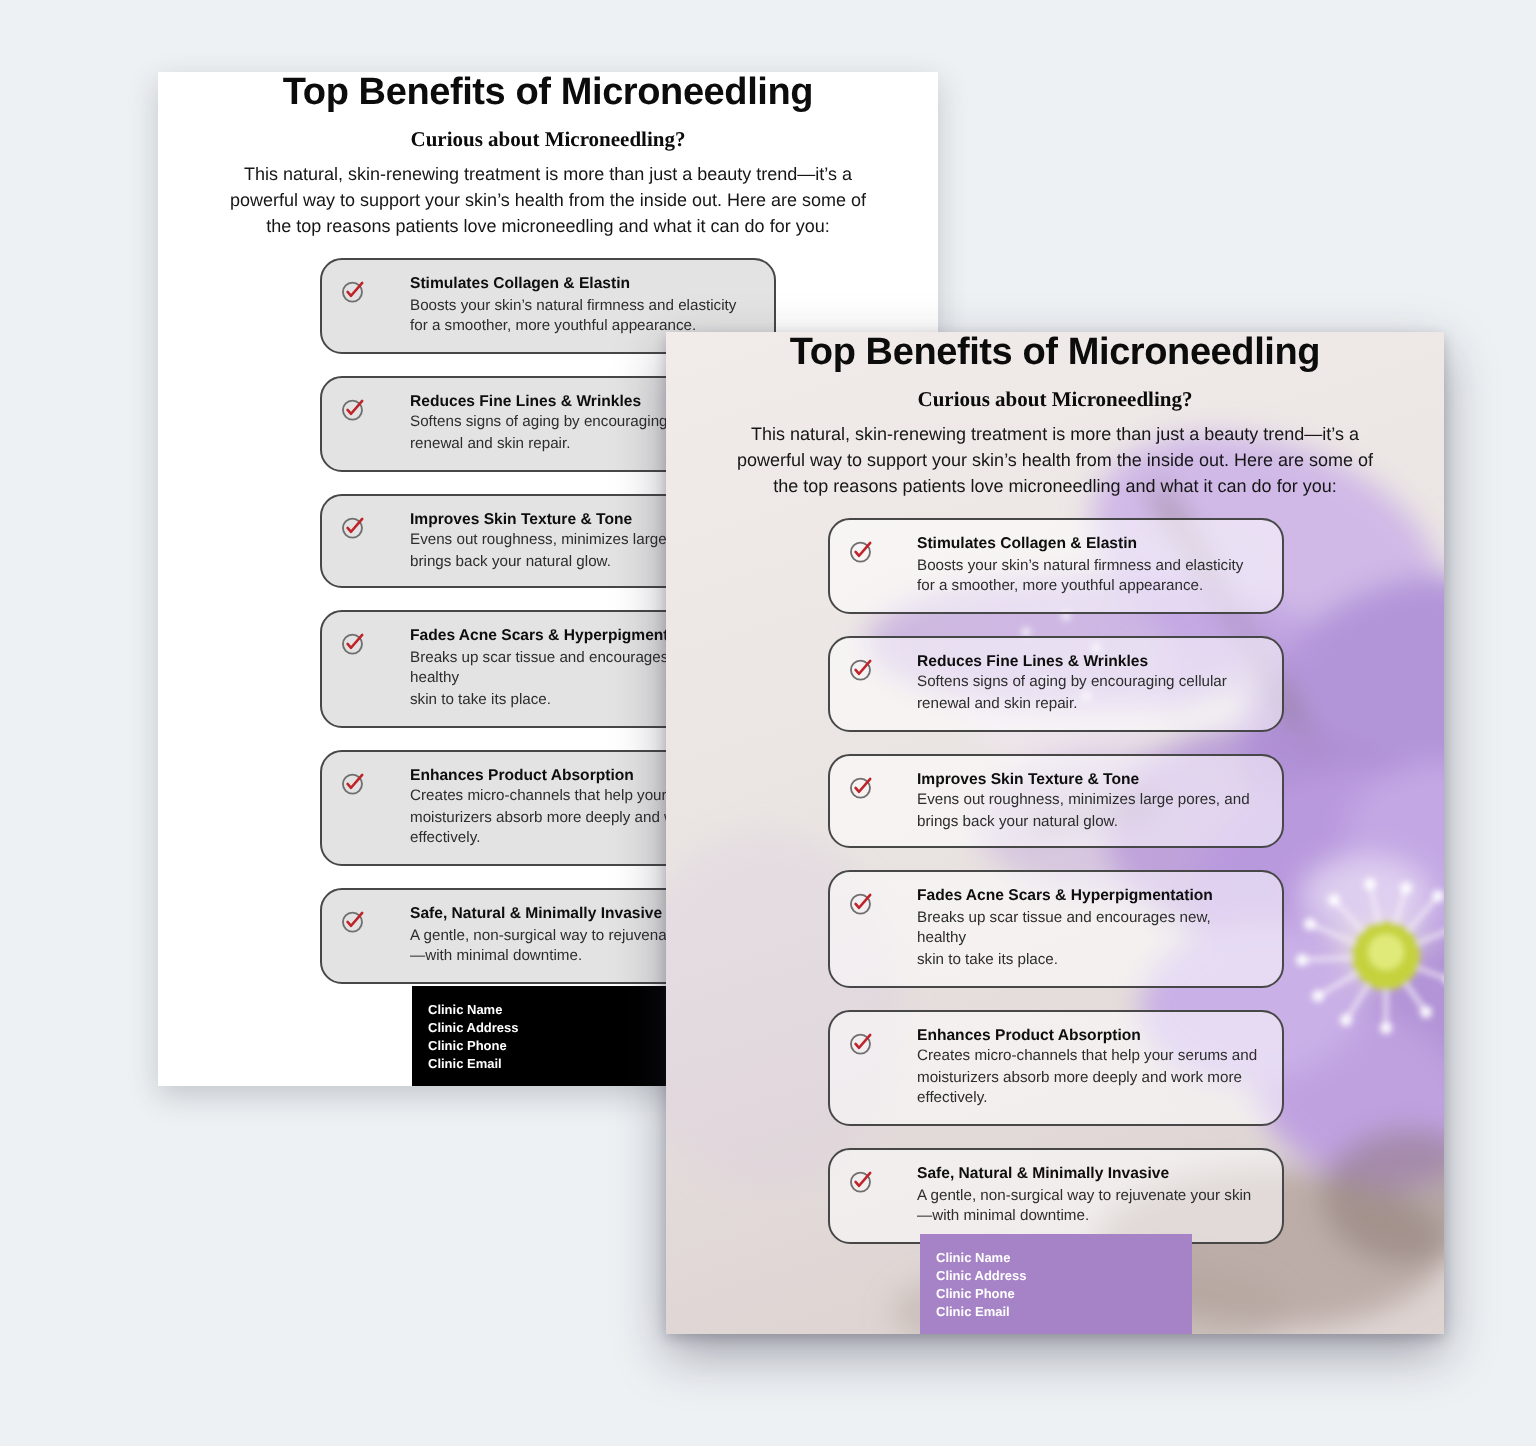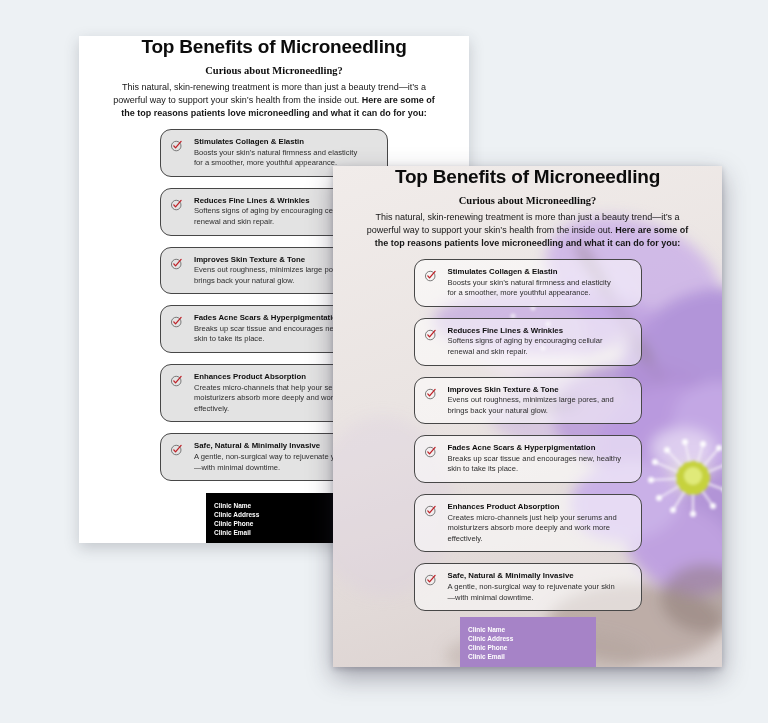--- a/index.html
+++ b/index.html
@@ -31,28 +31,28 @@
   .content{position:relative;z-index:1;padding-top:0;text-align:center;color:#111;}
   .title{
     font-size:19px;font-weight:bold;line-height:1.15;
     letter-spacing:-0.2px;margin:0;color:#0c0c0c;
   }
   .subtitle{font-size:10.5px;font-weight:bold;margin-top:7px;color:#0c0c0c;font-family:Liberation Serif, serif;}
   .intro{
     font-size:9px;line-height:1.45;margin:5px auto 0;
     width:372px;white-space:pre-line;color:#161616;
   }
-  .intro .b{font-weight:bold;margin-top:17px;}
+  .intro .b{font-weight:normal;margin-top:17px;}
 
   .cards{
     width:228px;margin:9px auto 0;
     display:flex;flex-direction:column;gap:11px;
   }
   .card{
-    display:flex;align-items:flex-start;text-align:left;gap:11px;
+    display:flex;align-items:flex-start;text-align:left;gap:22px;
     border:1.5px solid #474747;border-radius:11px;
     padding:7px 9px;box-sizing:border-box;
   }
   .page.back .card{background:#e3e3e3;}
   .page.front .card{background:rgba(255,255,255,0.55);}
   .card-icon{flex:none;width:13px;height:13px;margin-top:2px;}
   .card-title{font-size:7.8px;font-weight:bold;line-height:1.35;color:#0e0e0e;}
   .card-desc{font-size:7.6px;line-height:1.4;white-space:pre-line;color:#2d2d2d;}
 
   .footer{
@@ -301,21 +301,21 @@
             </div>
           </div>
 
           <div class="card">
             <svg class="card-icon" viewBox="0 0 24 24">
                 <circle cx="11.5" cy="13" r="8.8" fill="none" stroke="#6f6f6f" stroke-width="1.7"></circle>
                 <path d="M7 12.8l3.2 3.6L20.5 4.5" fill="none" stroke="#bf2329" stroke-width="2.4" stroke-linecap="round" stroke-linejoin="round"></path>
               </svg>
             <div>
               <div class="card-title">Enhances Product Absorption</div>
-              <div class="card-desc">Creates micro-channels just help your serums and
+              <div class="card-desc">Creates micro-channels that help your serums and
 moisturizers absorb more deeply and work more
 effectively.</div>
             </div>
           </div>
 
           <div class="card">
             <svg class="card-icon" viewBox="0 0 24 24">
                 <circle cx="11.5" cy="13" r="8.8" fill="none" stroke="#6f6f6f" stroke-width="1.7"></circle>
                 <path d="M7 12.8l3.2 3.6L20.5 4.5" fill="none" stroke="#bf2329" stroke-width="2.4" stroke-linecap="round" stroke-linejoin="round"></path>
               </svg>

